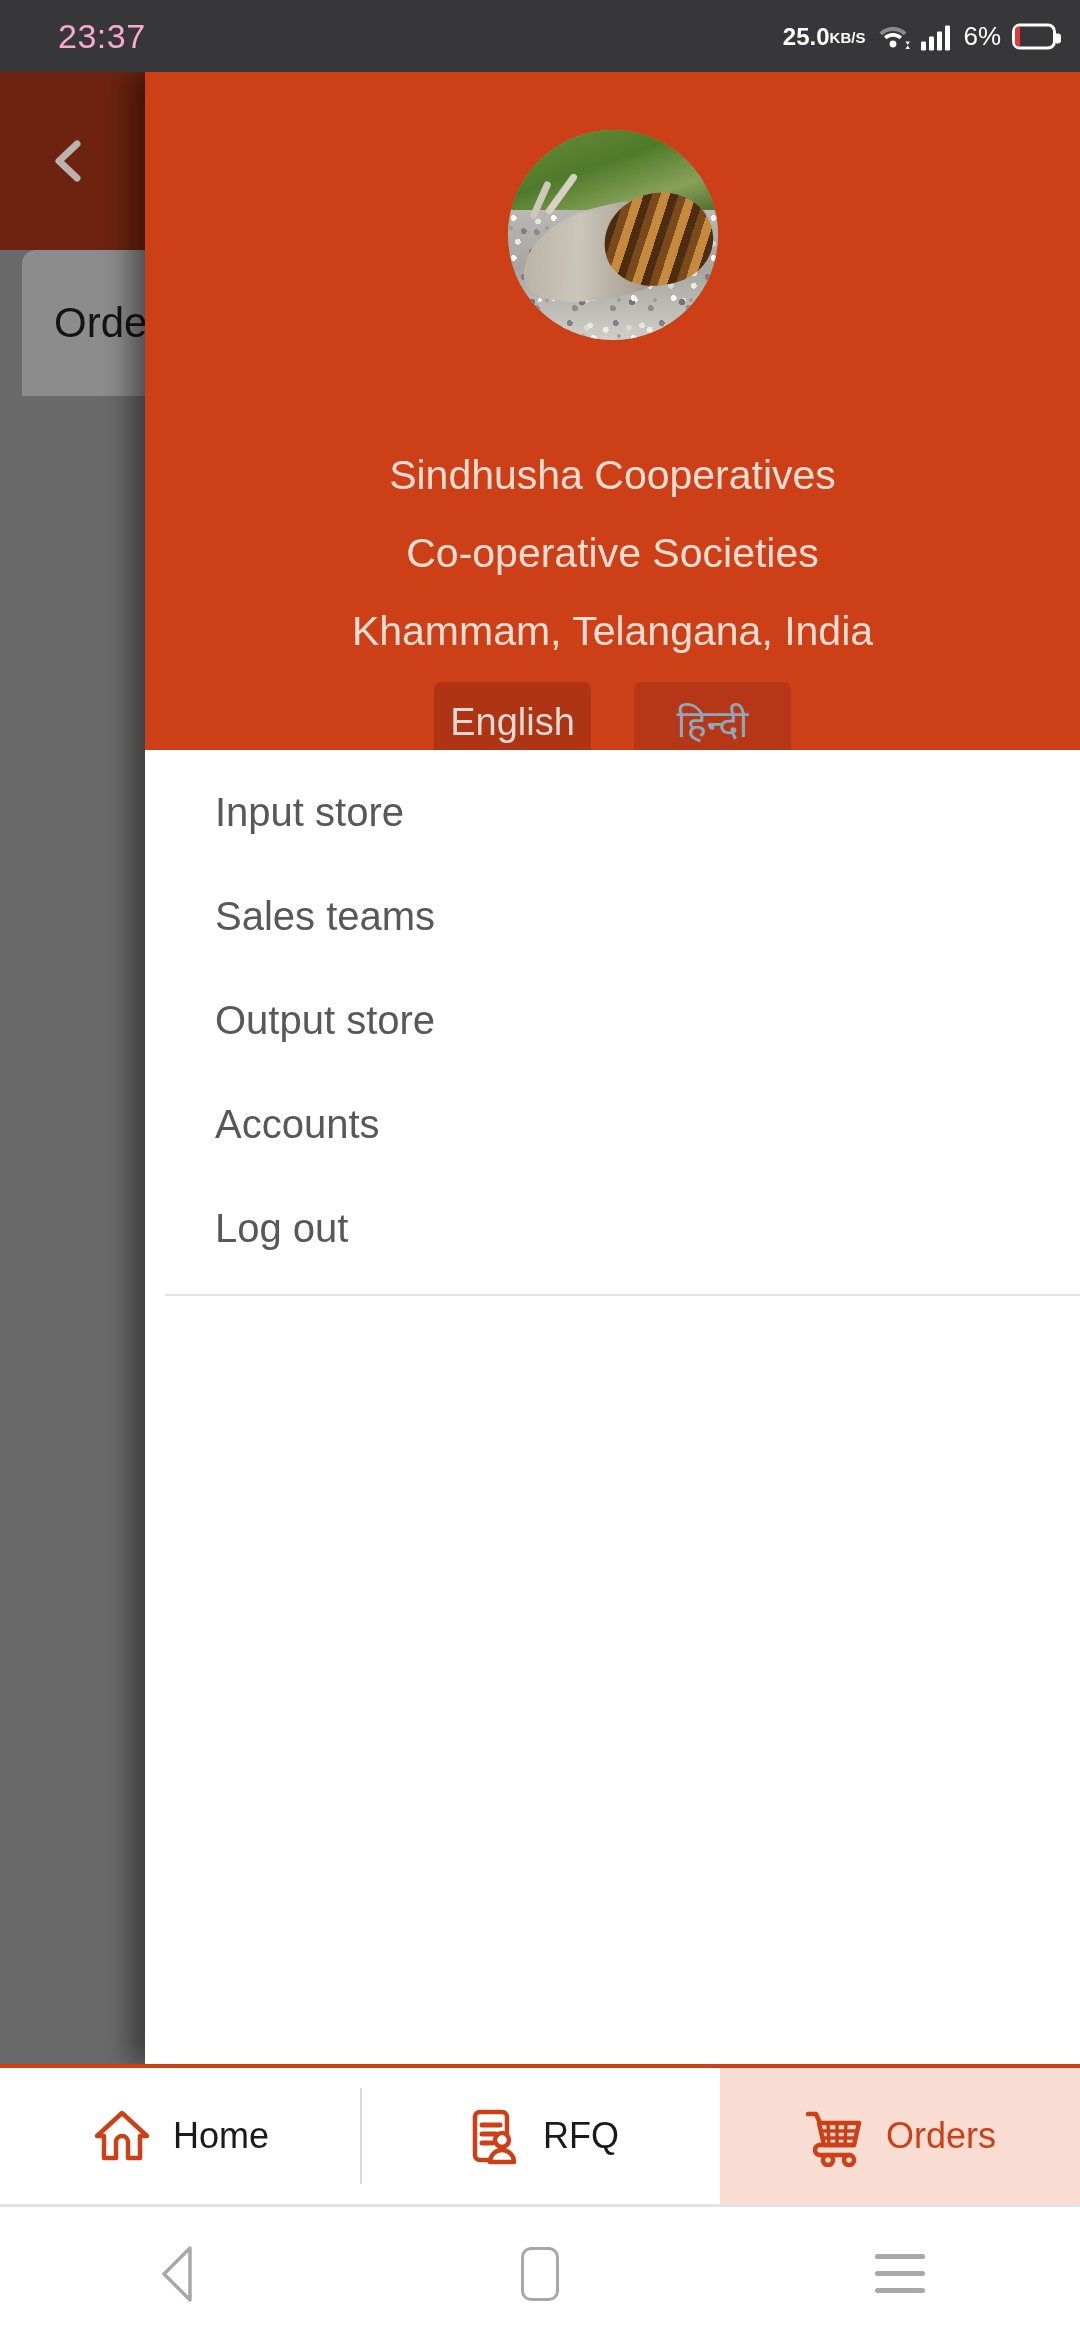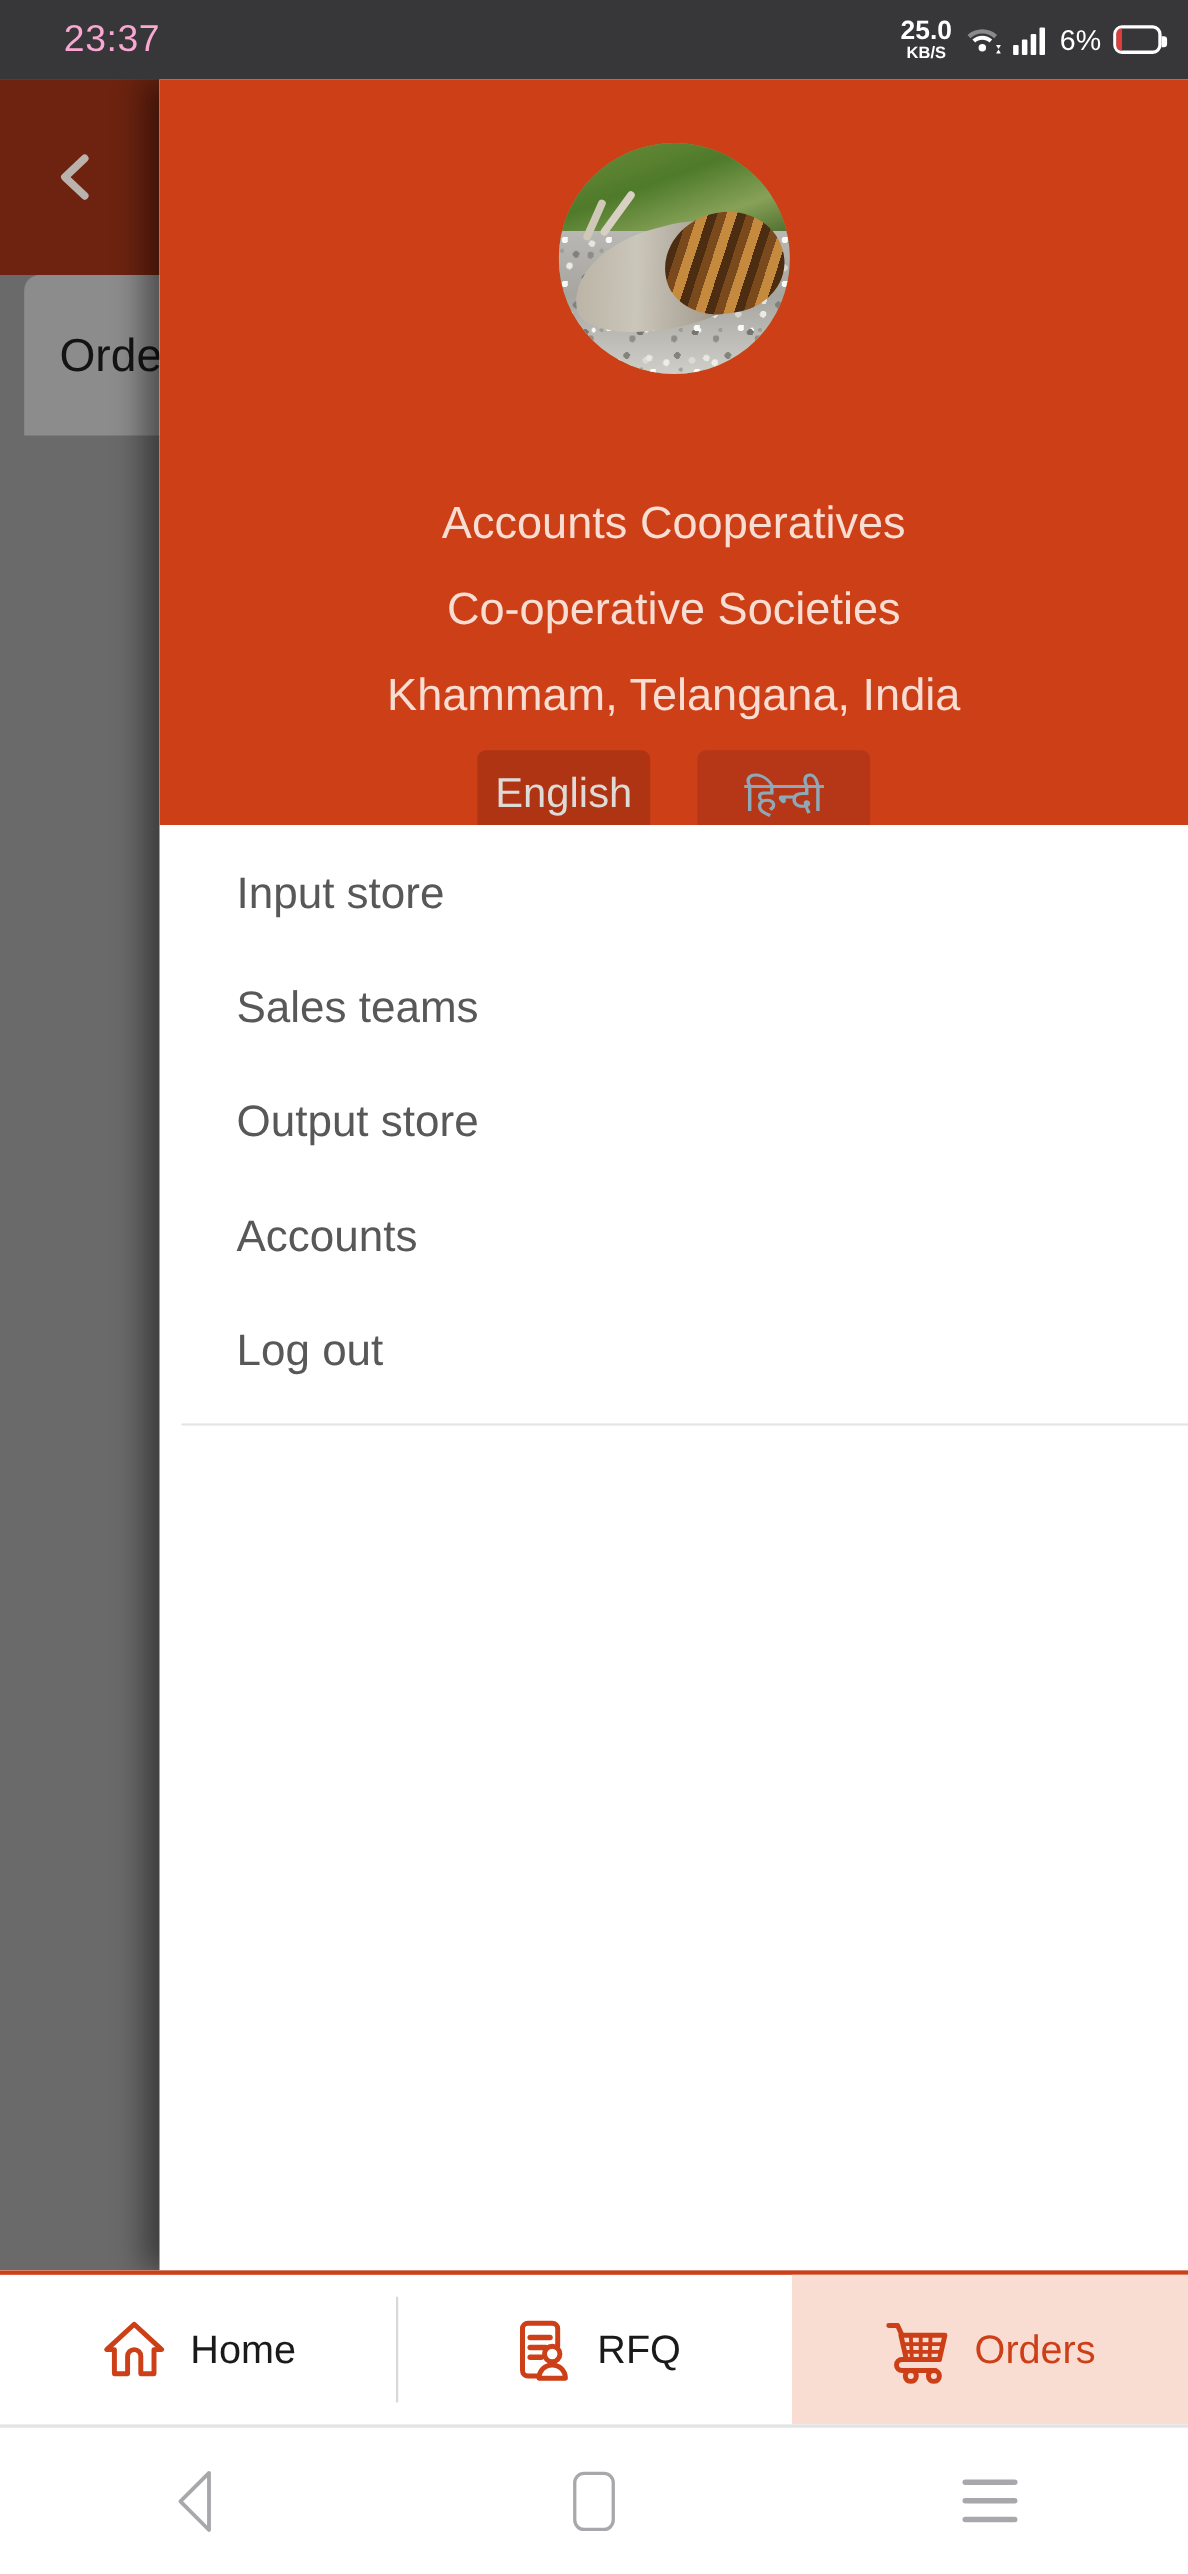--- a/index.html
+++ b/index.html
@@ -8,21 +8,21 @@
 
   .screen { position:relative; width:1080px; height:2340px; overflow:hidden; background:#fff; }
 
   
   .statusbar { position:absolute; left:0; top:0; width:1080px; height:72px;
     background:#37373a; color:#ffffff; display:flex; align-items:center; z-index:60; }
   .sb-time { position:absolute; left:58px; top:50%; transform:translateY(-50%);
     font-size:34px; letter-spacing:.5px; color:#f9a8d4; }
   .sb-right { position:absolute; right:24px; top:50%; transform:translateY(-50%);
     display:flex; align-items:center; gap:11px; }
-  .sb-speed { display:flex; flex-direction:column; align-items:center; line-height:1; }
+  .sb-speed { display:flex; flex-direction:row; align-items:center; line-height:1; }
   .sb-speed .v { font-size:24px; font-weight:bold; color:#fff; }
   .sb-speed .u { font-size:15px; font-weight:bold; color:#fff; margin-top:1px; }
   .sb-wifi { position:relative; width:34px; height:28px; }
   .sb-wifi svg { display:block; }
   .sb-bars { display:flex; align-items:flex-end; gap:3px; height:28px; }
   .sb-bars i { display:block; width:5px; background:#fff; border-radius:1px; }
   .sb-bars i:nth-child(1){height:9px}
   .sb-bars i:nth-child(2){height:14px}
   .sb-bars i:nth-child(3){height:19px}
   .sb-bars i:nth-child(4){height:25px}
@@ -187,21 +187,21 @@
           <div class="ph-sky"></div>
           <div class="ph-ground"></div>
           <div class="ph-grain"></div>
           <div class="ph-body"></div>
           <div class="ph-shell"></div>
           <div class="ph-eye1"></div>
           <div class="ph-eye2"></div>
         </div>
       </div>
 
-      <div class="drawer-line dl1">Accounts Cooperatives</div>
+      <div class="drawer-line dl1">Sindhusha Cooperatives</div>
       <div class="drawer-line dl2">Co-operative Societies</div>
       <div class="drawer-line dl3">Khammam, Telangana, India</div>
 
       <div class="lang-row">
         <button class="lang-btn lang-en">English</button>
         <button class="lang-btn lang-hi">हिन्दी</button>
       </div>
     </div>
 
     <div class="menu">

